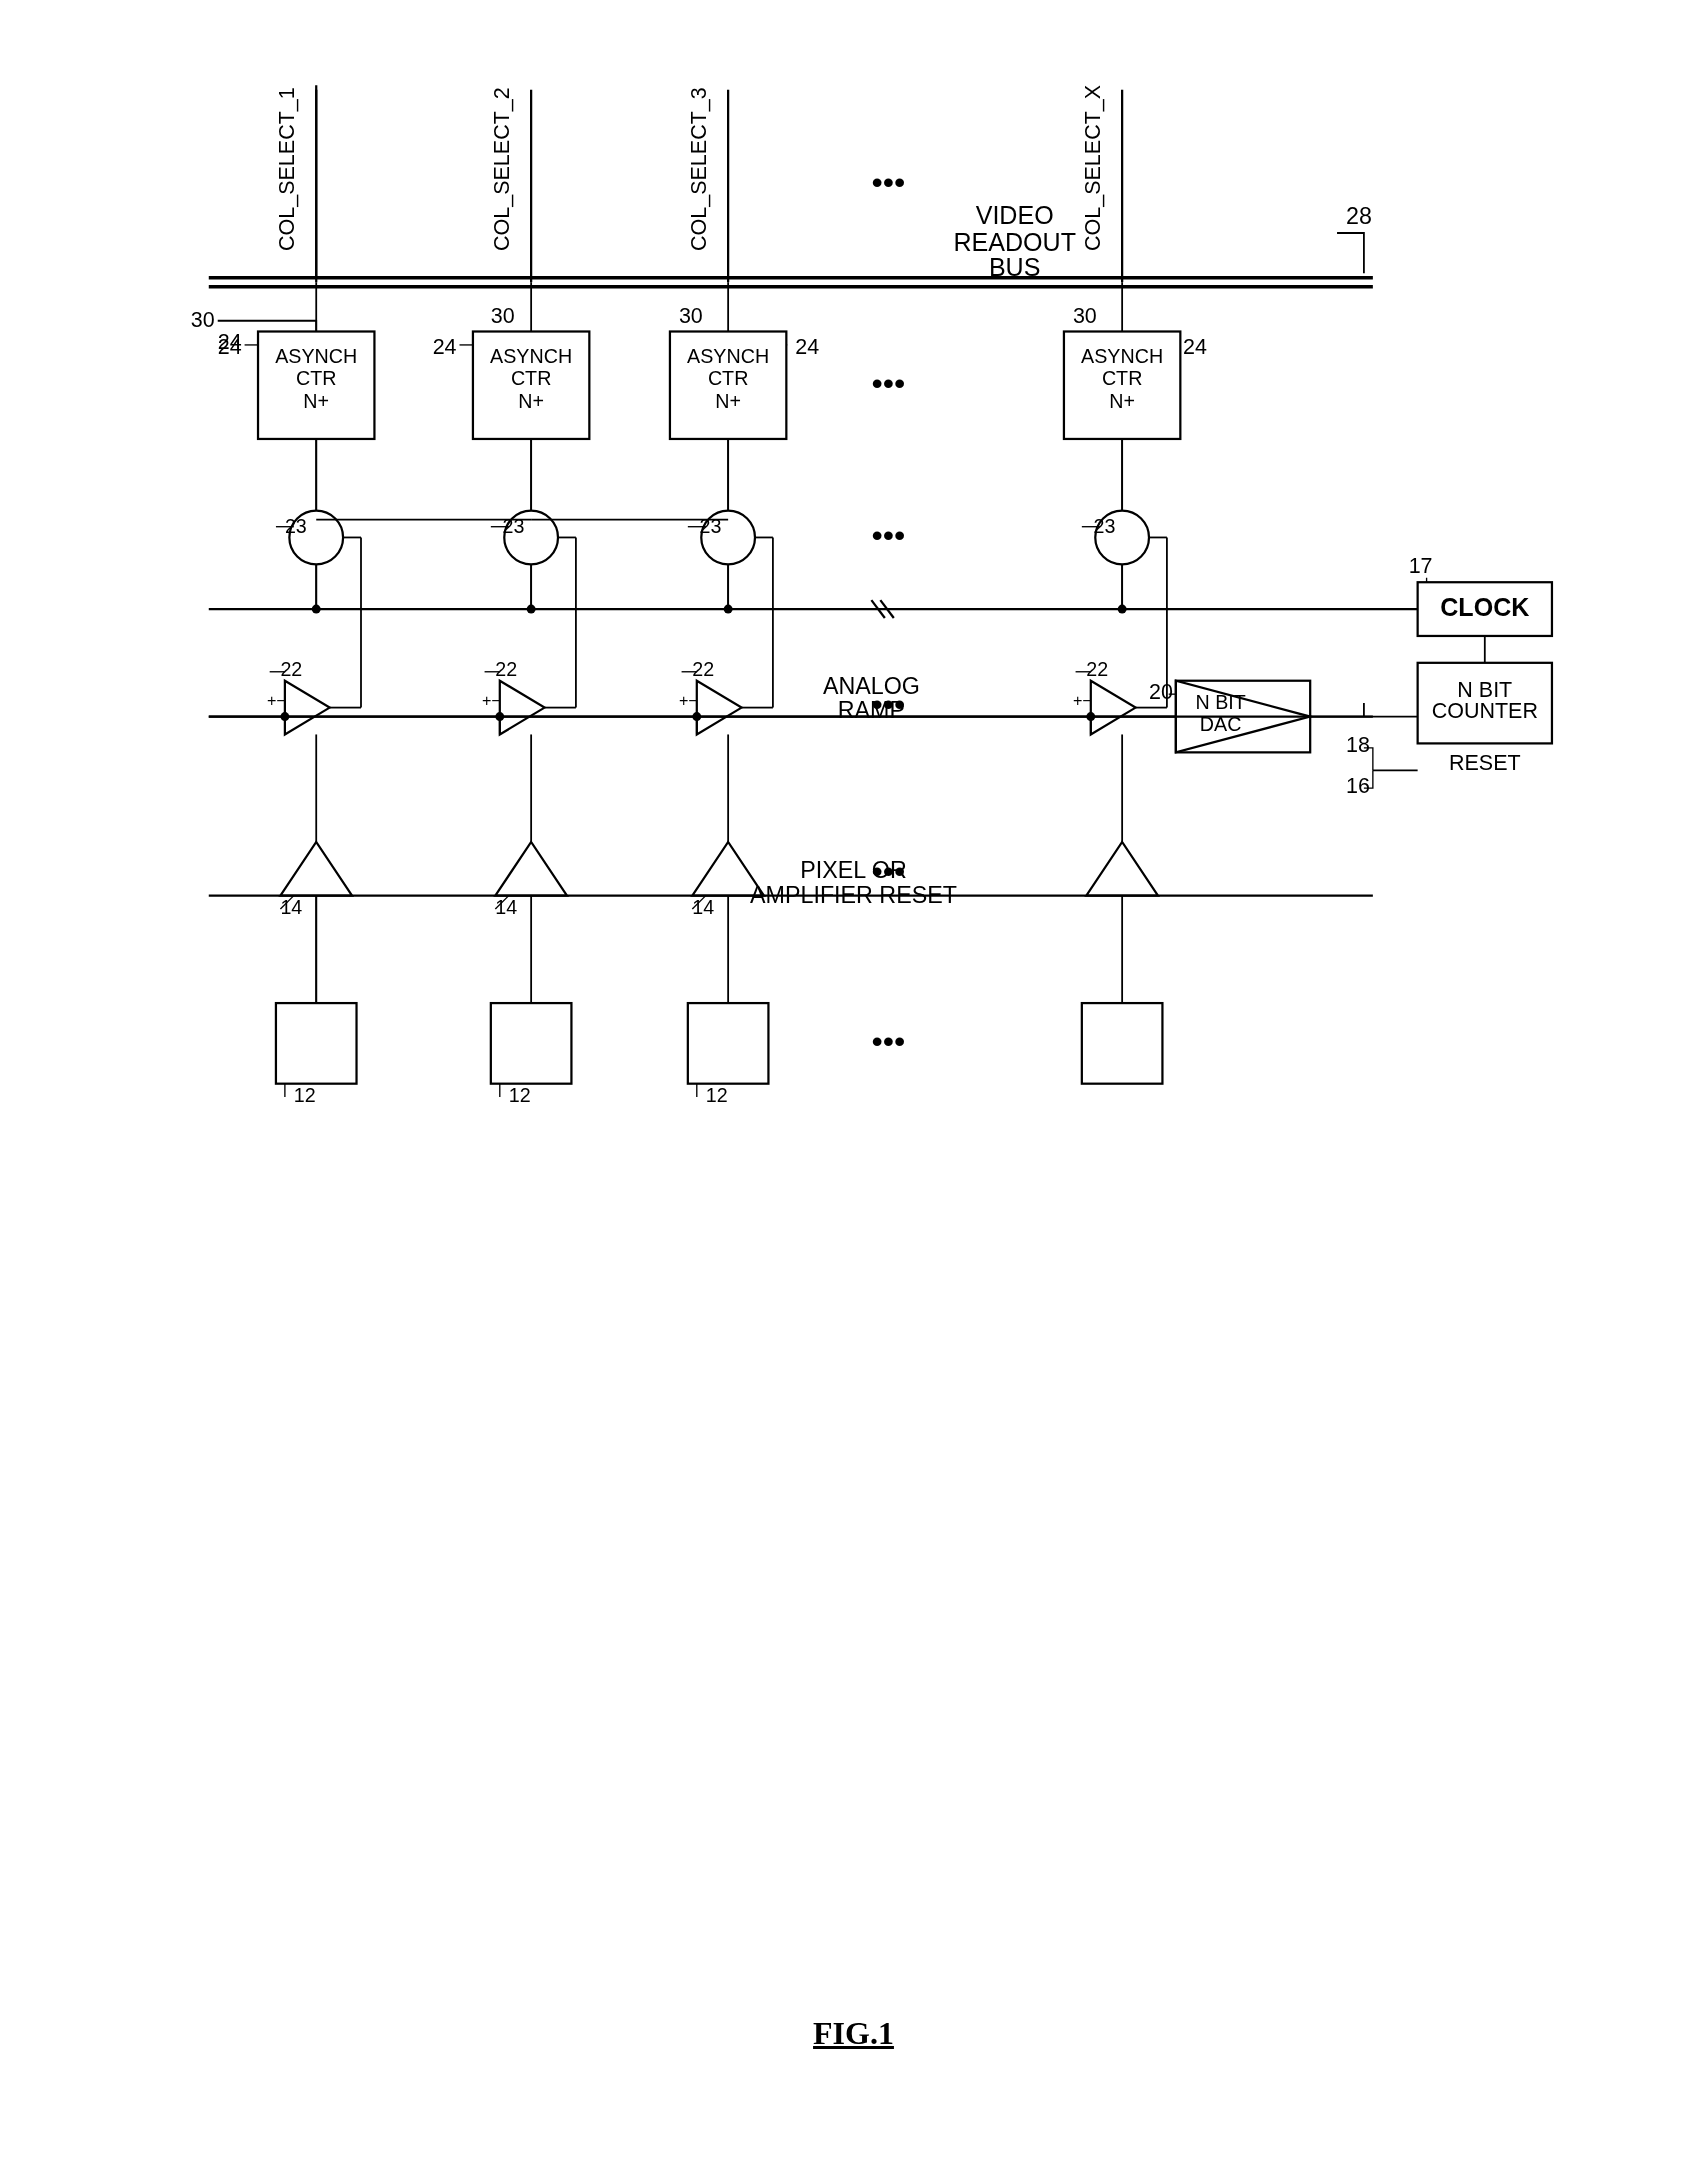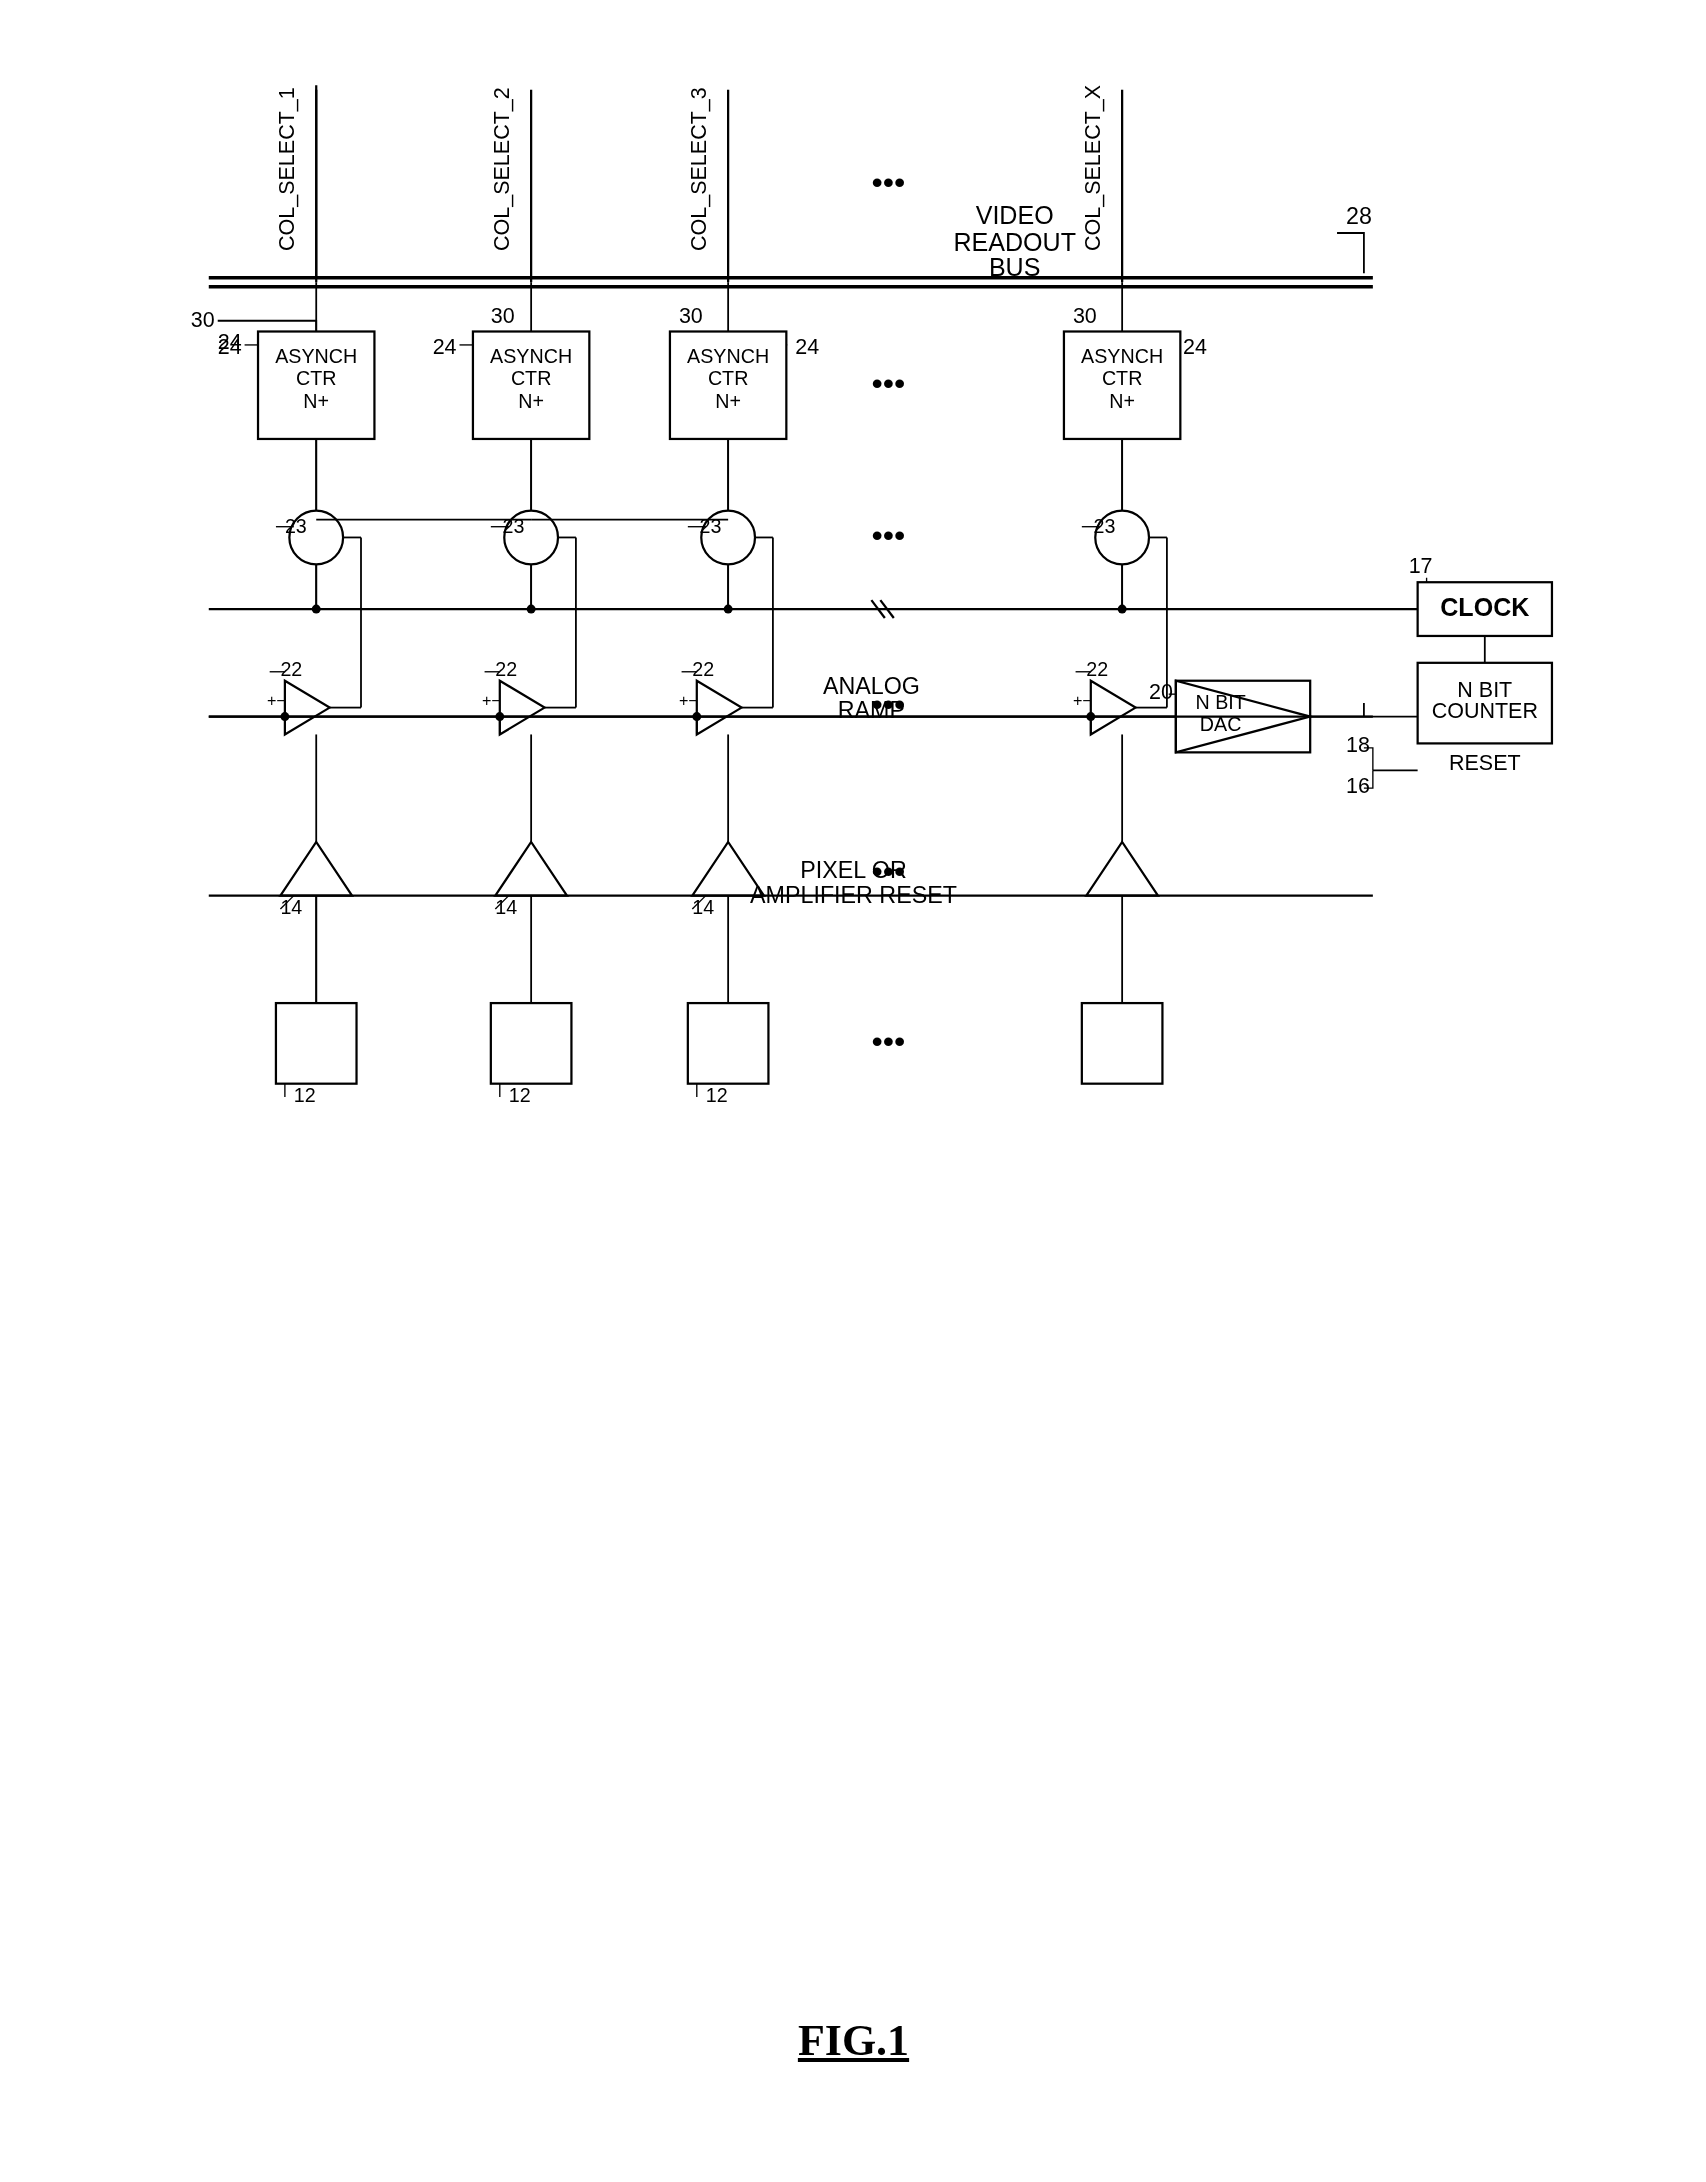--- a/index.html
+++ b/index.html
@@ -26,21 +26,21 @@
       width: 1433px;
       height: 1970px;
       margin-top: 36px;
     }
     svg {
       width: 100%;
       height: 100%;
     }
     .fig-label {
       text-align: center;
-      font-size: 44px;
+      font-size: 32px;
       font-weight: bold;
       margin-top: 9px;
       text-decoration: underline;
     }
   </style>
 </head>
 <body>
 
 <div class="page">
   <div class="diagram-container">

